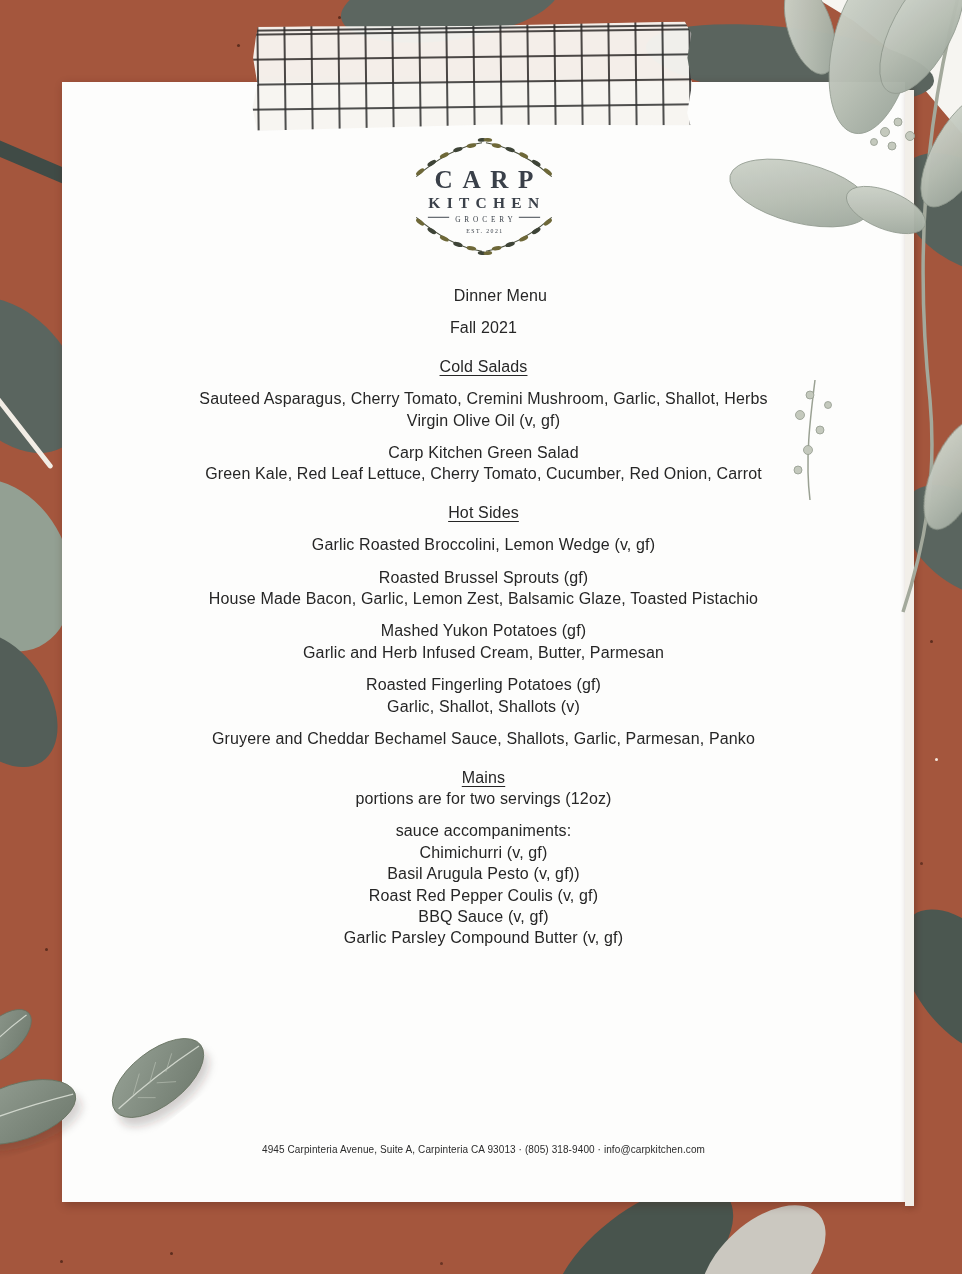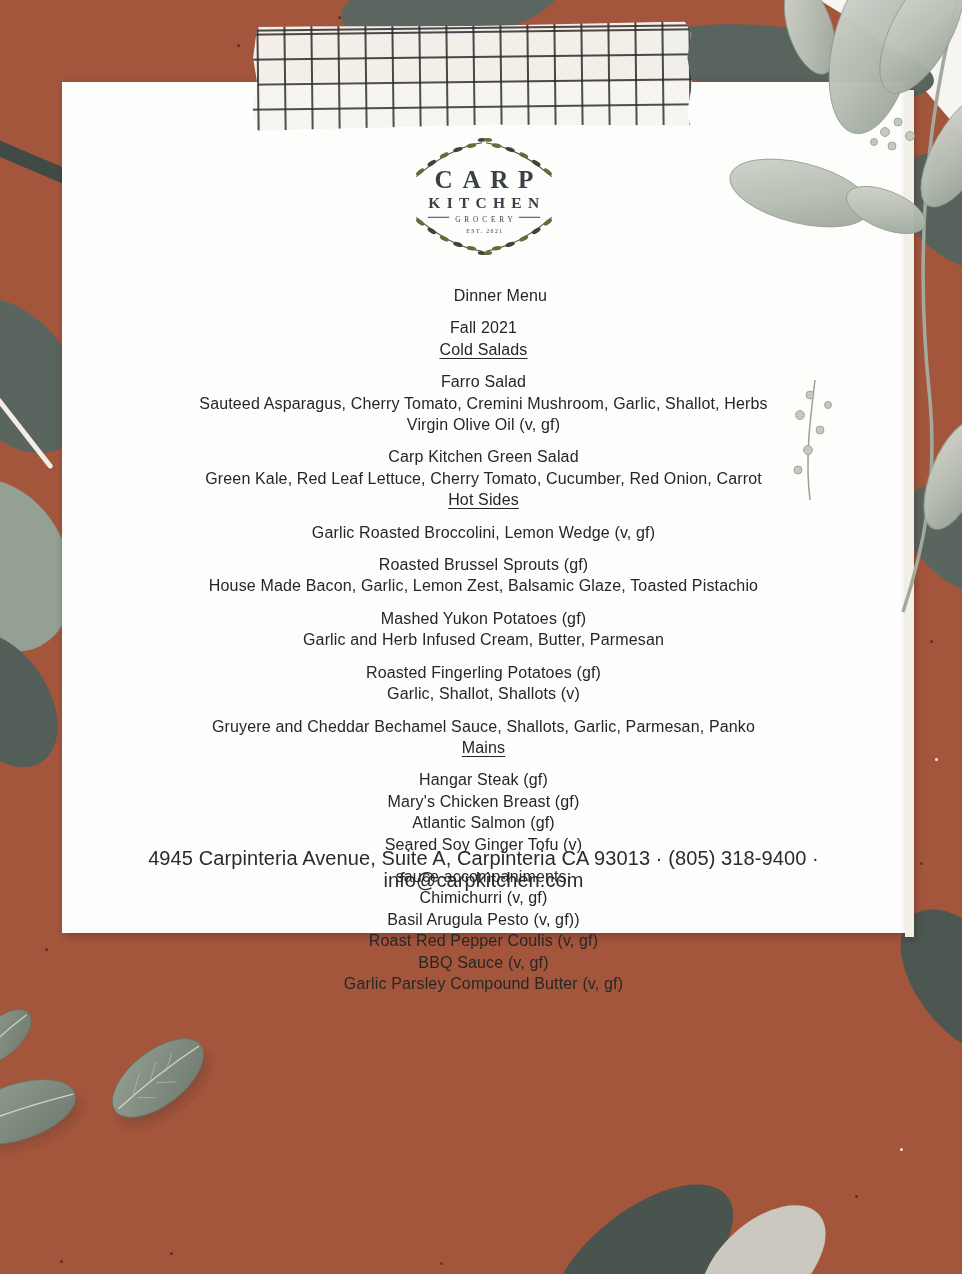--- a/index.html
+++ b/index.html
@@ -19,21 +19,21 @@
       735px 1248px 0 #4a241a, 855px 1195px 0 #5e2d1e, 900px 1148px 0 #f7e9df,
       170px 1252px 0 #5e2d1e, 440px 1262px 0 #6a3424, 60px 1260px 0 #5e2d1e;
   }
   .blob { position:absolute; border-radius:50%; z-index:1; }
   .white-corner {
     position:absolute; left:788px; top:0; width:174px; height:152px; z-index:1;
     background:#f6f5f1;
     clip-path:polygon(18% 0, 100% 0, 100% 88%, 60% 34%, 38% 14%);
   }
   .paper {
-    position:absolute; left:62px; top:82px; width:843px; height:851px;
+    position:absolute; left:62px; top:82px; width:843px; height:1120px;
     background:#fdfdfc; z-index:2;
     box-shadow:2px 3px 9px rgba(60,25,15,.32);
   }
   .paper::after {
     content:""; position:absolute; right:-9px; top:8px; width:9px;
     height:calc(100% - 4px); background:#f2efe9;
     box-shadow:2px 2px 6px rgba(60,25,15,.30);
   }
   .tape {
     position:absolute; left:252px; top:24px; width:440px; height:104px; z-index:3;
@@ -47,26 +47,26 @@
     clip-path:polygon(1.5% 0%, 50% 2%, 98.5% 0%, 100% 12%, 99% 35%, 100% 60%, 98.8% 88%, 99.5% 100%, 55% 97%, 1% 100%, 0% 78%, 1.2% 55%, 0.3% 30%, 1% 10%);
     box-shadow:0 2px 4px rgba(0,0,0,.18);
   }
   .menu-text {
     position:absolute; inset:0; text-align:center;
     color:#262626; font-size:16px; line-height:21.4px; letter-spacing:.15px;
   }
   .logo-wrap { margin:54px auto 0; width:160px; height:120px; }
   .logo-serif { font-family:"Liberation Serif", serif; fill:#3a4049; }
   .block { margin-top:11px; }
-  .h-block { margin-top:0; }
+  .h-block { margin-top:17px; }
   .title-block { margin-top:29px;margin-left:34px; }
   .heading { text-decoration:underline; text-underline-offset:3px; }
   .footer {
     position:absolute; left:0; right:0; bottom:42px;
-    font-size:20px; letter-spacing:.1px; color:#2b2b2b;
+    font-size:10px; letter-spacing:.1px; color:#2b2b2b;
   }
   .overlay { position:absolute; z-index:4; pointer-events:none; }
 </style>
 </head>
 <body>
 
 <div class="canvas">
 
   <div class="speck"></div>
 
@@ -128,21 +128,20 @@
           <text class="logo-serif" x="82" y="89" font-size="7.5" letter-spacing="4" text-anchor="middle">GROCERY</text>
           <text class="logo-serif" x="81" y="100" font-size="6" letter-spacing="1.5" fill="#555a60" text-anchor="middle">EST. 2021</text>
         </svg>
       </div>
 
       <div class="block title-block">Dinner Menu</div>
       <div class="block">Fall 2021</div>
 
       <div class="block h-block"><span class="heading">Cold Salads</span></div>
       <div class="block">
-        <div>Farro Salad</div>
         <div>Sauteed Asparagus, Cherry Tomato, Cremini Mushroom, Garlic, Shallot, Herbs</div>
         <div>Virgin Olive Oil (v, gf)</div>
       </div>
       <div class="block">
         <div>Carp Kitchen Green Salad</div>
         <div>Green Kale, Red Leaf Lettuce, Cherry Tomato, Cucumber, Red Onion, Carrot</div>
       </div>
 
       <div class="block h-block"><span class="heading">Hot Sides</span></div>
       <div class="block">
@@ -158,26 +157,21 @@
       </div>
       <div class="block">
         <div>Roasted Fingerling Potatoes (gf)</div>
         <div>Garlic, Shallot, Shallots (v)</div>
       </div>
       <div class="block">
         <div>Gruyere and Cheddar Bechamel Sauce, Shallots, Garlic, Parmesan, Panko</div>
       </div>
 
       <div class="block h-block"><span class="heading">Mains</span></div>
-      <div class="block">
-        <div>Hangar Steak (gf)</div>
-        <div>Mary's Chicken Breast (gf)</div>
-        <div>Atlantic Salmon (gf)</div>
-        <div>Seared Soy Ginger Tofu (v)</div>
-      </div>
+      <div>portions are for two servings (12oz)</div>
       <div class="block">
         <div>sauce accompaniments:</div>
         <div>Chimichurri (v, gf)</div>
         <div>Basil Arugula Pesto (v, gf))</div>
         <div>Roast Red Pepper Coulis (v, gf)</div>
         <div>BBQ Sauce (v, gf)</div>
         <div>Garlic Parsley Compound Butter (v, gf)</div>
       </div>
 
       <div class="footer">4945 Carpinteria Avenue, Suite A, Carpinteria CA 93013 · (805) 318-9400 · info@carpkitchen.com</div>

